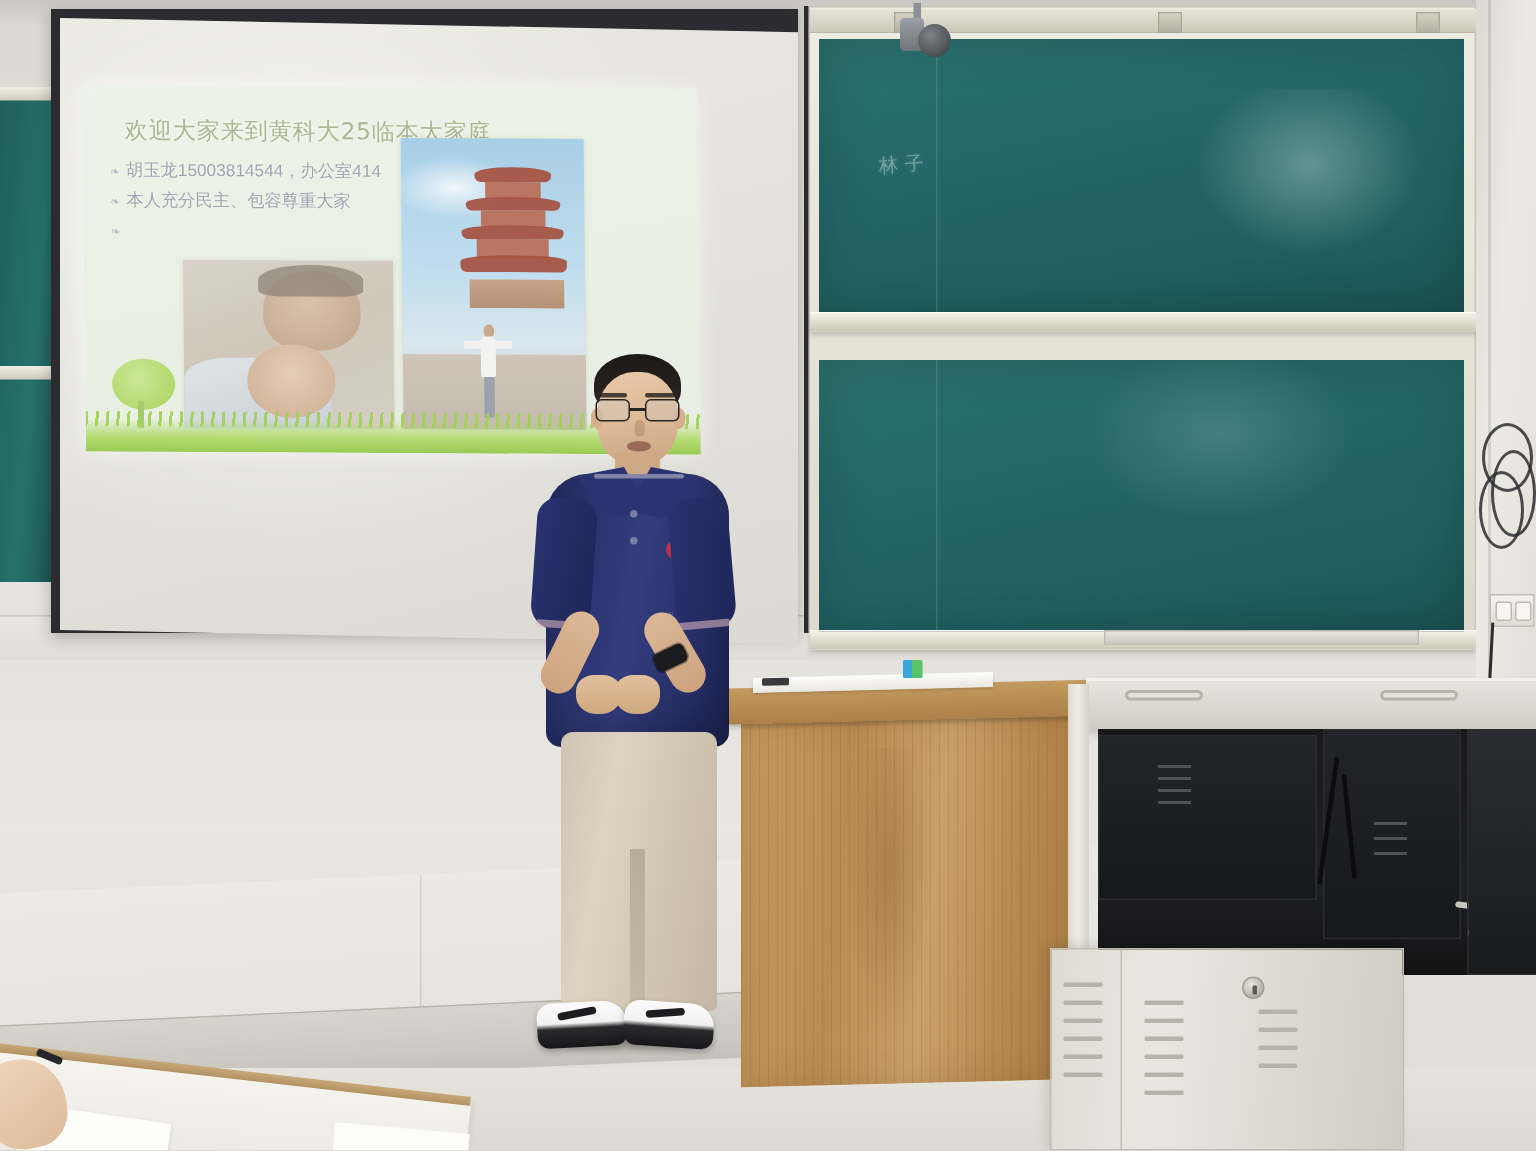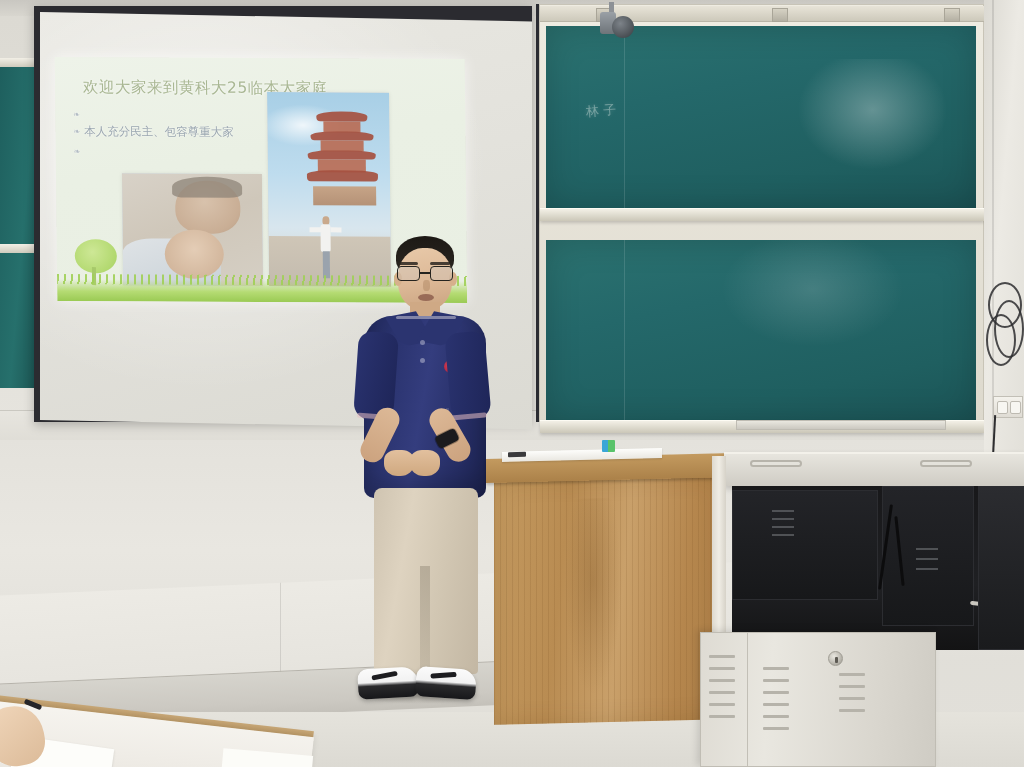--- a/index.html
+++ b/index.html
@@ -575,20 +575,21 @@
     <div class="screen-sheen"></div>
   </div>
 
   <div class="slide">
 
     <div class="slide-title">欢迎大家来到黄科大25临本大家庭</div>
 
     <div class="slide-bullets">
       <div class="slide-bullet">
         <span class="bullet-mark">❧</span>
+        <span>胡玉龙15003814544，办公室414</span>
       </div>
       <div class="slide-bullet">
         <span class="bullet-mark">❧</span>
         <span>本人充分民主、包容尊重大家</span>
       </div>
       <div class="slide-bullet">
         <span class="bullet-mark">❧</span>
       </div>
     </div>
 

